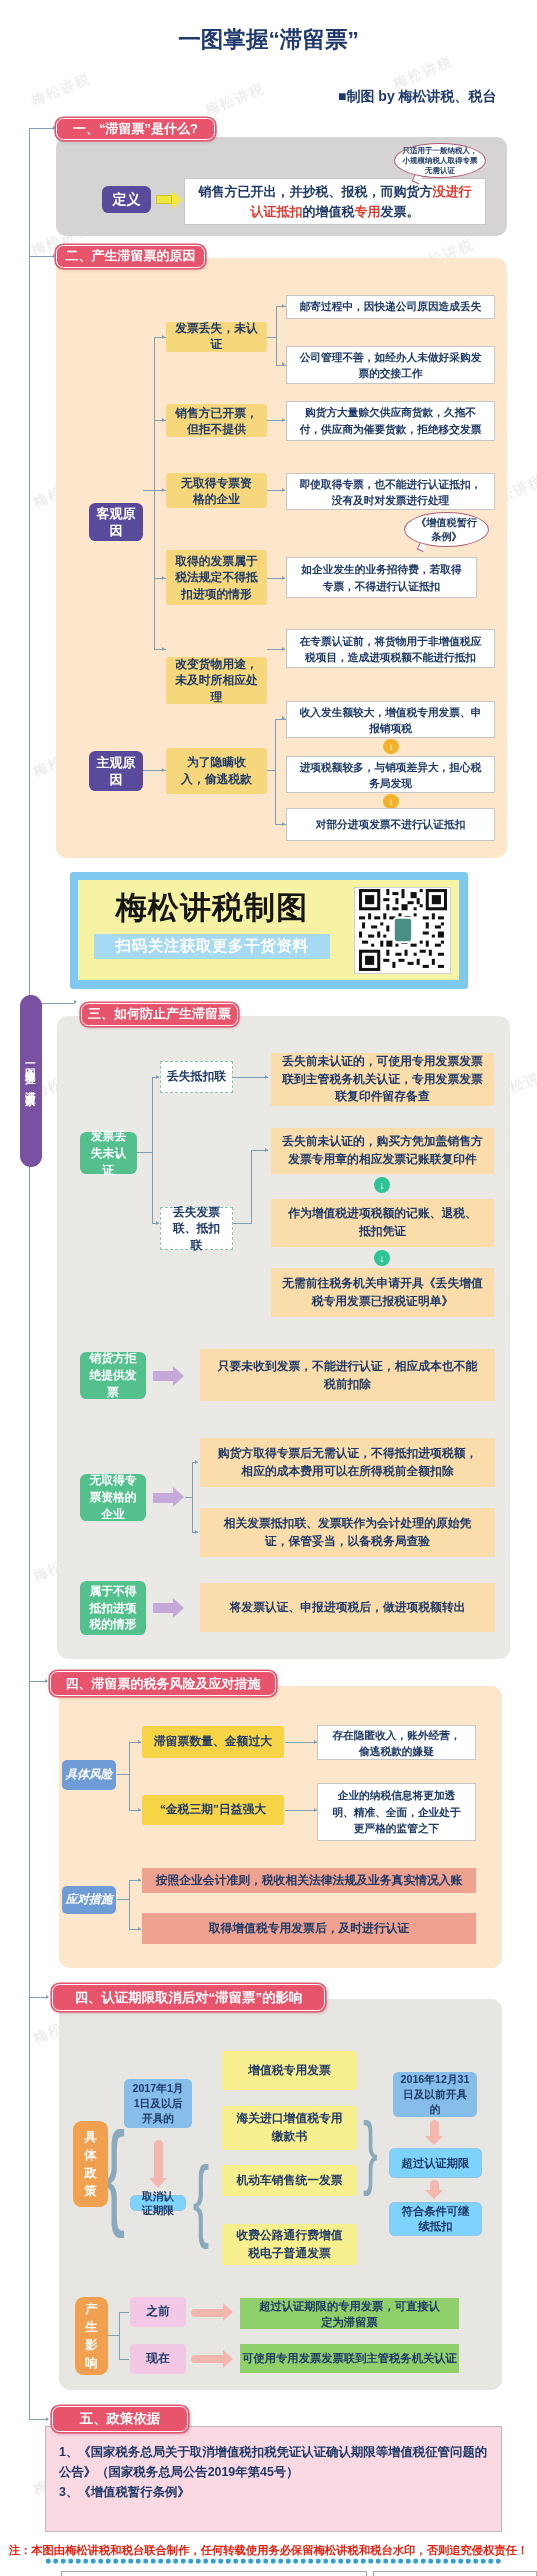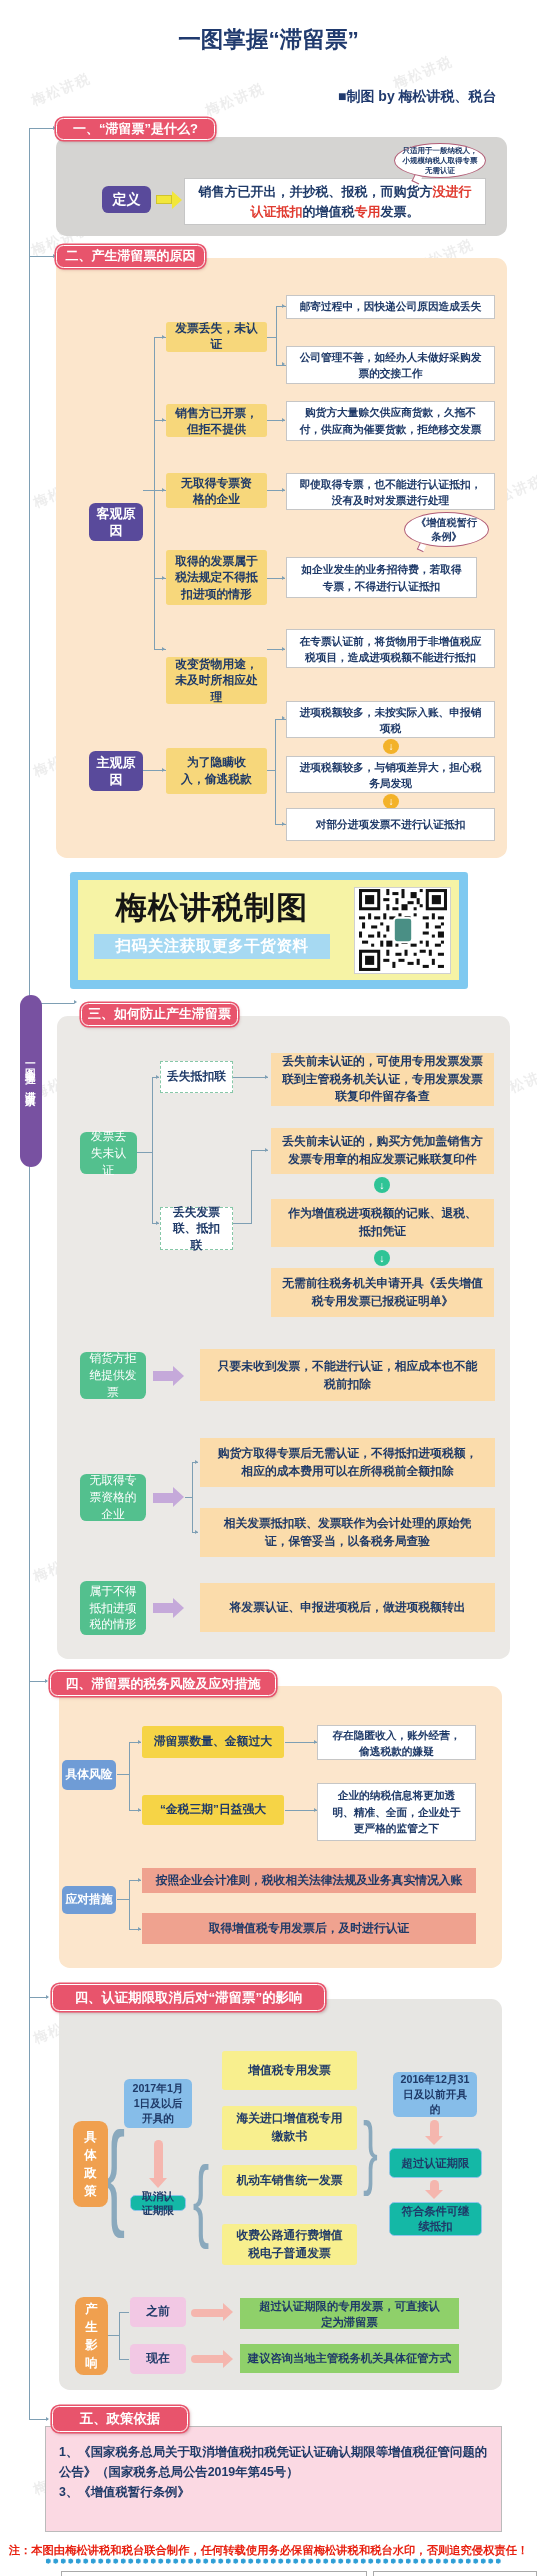--- a/index.html
+++ b/index.html
@@ -11,29 +11,29 @@
       transform:rotate(-22deg);letter-spacing:1.6px;pointer-events:none;white-space:nowrap;}
   .badge{background:#e8546c;color:#fff;font-weight:bold;border:1.6px solid #ffffff;
          box-shadow:0 0 0 1.6px #e8546c,1.1px 1.6px 3.2px rgba(120,30,40,.35);border-radius:7.5px;}
   .panel{border-radius:10.7px;}
   .ln{position:absolute;background:#7e9fb4;}
   .tri{position:absolute;width:0;height:0;border-top:2.7px solid transparent;
        border-bottom:2.7px solid transparent;border-left:3.8px solid #7e9fb4;}
   .node-yellow{background:#f7d77b;color:#1f3a68;font-weight:bold;border-radius:2.7px;}
   .leaf-white{background:#ffffff;border:0.5px solid #c6c6c6;color:#1f3a68;font-weight:bold;}
   .node-purple{background:#594a9b;color:#fff;font-weight:bold;border-radius:6.4px;}
-  .node-green{background:#53c08e;color:#fff;font-weight:normal;border-radius:6.4px;}
+  .node-green{background:#53c08e;color:#fff;font-weight:bold;border-radius:6.4px;}
   .dashedbox{background:#fff;border:1.1px dashed #86c8a8;color:#1f3a68;font-weight:bold;}
   .leaf-orange{background:#fbdcab;color:#1f3a68;font-weight:bold;}
-  .node-blue{background:#6f9cd6;color:#fff;font-weight:bold;border-radius:5px;}
+  .node-blue{background:#6f9cd6;color:#fff;font-weight:bold;border-radius:5px;font-style:italic;}
   .leaf-salmon{background:#efa28f;color:#1f3a68;font-weight:bold;}
   .node-orange5{background:#f0a04f;color:#fff;font-weight:bold;border-radius:8.6px;}
   .box-sky{background:#86bde9;color:#1f3a68;font-weight:bold;border-radius:5.4px;}
   .box-paleyellow{background:#f8ef8e;color:#1f3a68;font-weight:bold;border-radius:2.7px;}
-  .box-lblue{background:#14b8a6;border:1.1px solid #90c4e9;color:#1f3a68;font-weight:bold;border-radius:5.4px;}
+  .box-lblue{background:#7dd3fc;border:1.1px solid #90c4e9;color:#1f3a68;font-weight:bold;border-radius:5.4px;}
   .box-pink{background:#f2c8e4;color:#1f3a68;font-weight:bold;border-radius:4.3px;}
   .box-green2{background:#8fd06a;color:#1f3a68;font-weight:bold;}
   .bubble{background:#fff;border:1.1px solid #b25e77;border-radius:50%;color:#1f3a68;font-weight:bold;}
   .brace{position:absolute;color:#8aa9bd;font-weight:normal;transform:scaleX(.55);}
   .circ-arrow{position:absolute;border-radius:50%;color:#fff;font-weight:bold;
               display:flex;align-items:center;justify-content:center;}
 </style>
 </head>
 <body>
 
@@ -145,21 +145,21 @@
 <div class="abs bubble flexc" style="left:404px;top:512px;width:85px;height:35px;font-size:10.2px;padding:1.1px 7.5px;z-index:3;">《增值税暂行条例》</div>
 <div class="abs" style="left:418px;top:544px;width:7px;height:7px;background:#fff;border-left:1.1px solid #b25e77;border-bottom:1.1px solid #b25e77;transform:rotate(25deg);z-index:2;"></div>
 
 <div class="abs node-yellow flexc" style="left:166px;top:550px;width:101px;height:55px;font-size:11.8px;padding:1.1px 7.5px;line-height:16.6px;">取得的发票属于税法规定不得抵扣进项的情形</div>
 <div class="abs leaf-white flexc" style="left:286px;top:557px;width:191px;height:41px;font-size:10.7px;padding:1.1px 9.7px;line-height:16.6px;">如企业发生的业务招待费，若取得专票，不得进行认证抵扣</div>
 
 <div class="abs node-yellow flexc" style="left:166px;top:626px;width:101px;height:47px;font-size:11.8px;padding:1.1px 8.6px;line-height:16.6px;margin-top:31px;">改变货物用途，未及时所相应处理</div>
 <div class="abs leaf-white flexc" style="left:286px;top:629px;width:209px;height:39px;font-size:10.7px;padding:1.1px 8.6px;line-height:16px;">在专票认证前，将货物用于非增值税应税项目，造成进项税额不能进行抵扣</div>
 
 <div class="abs node-yellow flexc" style="left:166px;top:748px;width:101px;height:46px;font-size:11.8px;padding:1.1px 9.7px;line-height:17px;">为了隐瞒收入，偷逃税款</div>
-<div class="abs leaf-white flexc" style="left:286px;top:701px;width:209px;height:37px;font-size:10.7px;padding:1.1px 10.7px;line-height:16px;">进项税额较多，未按实际入账、申报销项税</div>
+<div class="abs leaf-white flexc" style="left:286px;top:701px;width:209px;height:37px;font-size:10.7px;padding:1.1px 10.7px;line-height:16px;">收入发生额较大，增值税专用发票、申报销项税</div>
 <div class="circ-arrow" style="left:383px;top:739px;width:16px;height:15px;background:#f3b229;font-size:10.2px;">↓</div>
 <div class="abs leaf-white flexc" style="left:286px;top:756px;width:209px;height:37px;font-size:10.7px;padding:1.1px 10.7px;line-height:16px;">进项税额较多，与销项差异大，担心税务局发现</div>
 <div class="circ-arrow" style="left:383px;top:794px;width:16px;height:15px;background:#f3b229;font-size:10.2px;">↓</div>
 <div class="abs leaf-white flexc" style="left:286px;top:808px;width:209px;height:33px;font-size:10.7px;padding:1.1px 10.7px;">对部分进项发票不进行认证抵扣</div>
 
 <div class="abs" style="left:70px;top:872px;width:398px;height:117px;background:#7fc9f0;border-radius:3.2px;"></div>
 <div class="abs" style="left:78px;top:880px;width:381px;height:100px;background:#f6f3a5;"></div>
 <div class="abs" style="left:86px;top:887px;width:252px;font-size:31px;font-weight:bold;color:#151515;text-align:center;letter-spacing:1.1px;">梅松讲税制图</div>
 <div class="abs flexc" style="left:94px;top:934px;width:236px;height:25px;background:#a6d9f2;color:#ffffff;font-size:15.6px;font-weight:bold;letter-spacing:0.5px;">扫码关注获取更多干货资料</div>
 <div class="abs" style="left:354px;top:887px;width:97px;height:87px;background:#ffffff;border:0.5px solid #d0d0d0;"></div>
@@ -357,21 +357,21 @@
 <div class="ln" style="left:119px;top:2359px;width:10.2px;height:1.1px"></div>
 
 <div class="abs node-orange5 flexc" style="left:75px;top:2297px;width:33px;height:78px;font-size:12.4px;line-height:18px;padding:0 4.8px;">产生影响</div>
 <div class="abs box-pink flexc" style="left:130px;top:2297px;width:56px;height:30px;font-size:11.8px;">之前</div>
 <div class="abs" style="left:191px;top:2309px;width:33px;height:8px;background:#f5b6ae;border-radius:4.3px 0 0 4.3px;"></div>
 <div class="abs" style="left:223px;top:2303px;width:0;height:0;border-top:9px solid transparent;border-bottom:9px solid transparent;border-left:10.7px solid #f5b6ae;"></div>
 <div class="abs box-green2 flexc" style="left:240px;top:2298px;width:219px;height:31px;font-size:11.3px;padding:1.1px 14px;line-height:16px;">超过认证期限的专用发票，可直接认定为滞留票</div>
 <div class="abs box-pink flexc" style="left:130px;top:2344px;width:56px;height:30px;font-size:11.8px;">现在</div>
 <div class="abs" style="left:191px;top:2355px;width:33px;height:8px;background:#f5b6ae;border-radius:4.3px 0 0 4.3px;"></div>
 <div class="abs" style="left:223px;top:2350px;width:0;height:0;border-top:9px solid transparent;border-bottom:9px solid transparent;border-left:10.7px solid #f5b6ae;"></div>
-<div class="abs box-green2 flexc" style="left:240px;top:2344px;width:219px;height:28.5px;font-size:11.3px;">建议咨询当地主管税务机关具体征管方式</div>
+<div class="abs box-green2 flexc" style="left:240px;top:2344px;width:219px;height:28.5px;font-size:11.3px;">可使用专用发票发票联到主管税务机关认证</div>
 
 <div class="abs" style="left:45px;top:2426px;width:457px;height:106px;background:#fbd9e3;border:0.5px solid #bbbbbb;"></div>
 <div class="abs badge flexc" style="left:52px;top:2406px;width:136px;height:26px;font-size:13.4px;z-index:5;">五、政策依据</div>
 <div class="abs" style="left:59px;top:2442px;width:432px;font-size:12.4px;font-weight:bold;color:#1f3a68;line-height:20px;">
   <div>1、《国家税务总局关于取消增值税扣税凭证认证确认期限等增值税征管问题的公告》（国家税务总局公告2019年第45号）</div>
   <div>3、《增值税暂行条例》</div>
 </div>
 <div class="abs" style="left:0;top:2543px;width:537px;text-align:center;font-size:11.3px;font-weight:bold;color:#e82010;">注：本图由梅松讲税和税台联合制作，任何转载使用务必保留梅松讲税和税台水印，否则追究侵权责任！</div>
 <div class="abs" style="left:45px;top:2558px;width:458px;height:5.9px;
      background:radial-gradient(circle 2.4px at 3.2px 3px,#2f9fd6 2.4px,transparent 2.7px);background-size:7.5px 5.9px;background-repeat:repeat-x;"></div>

